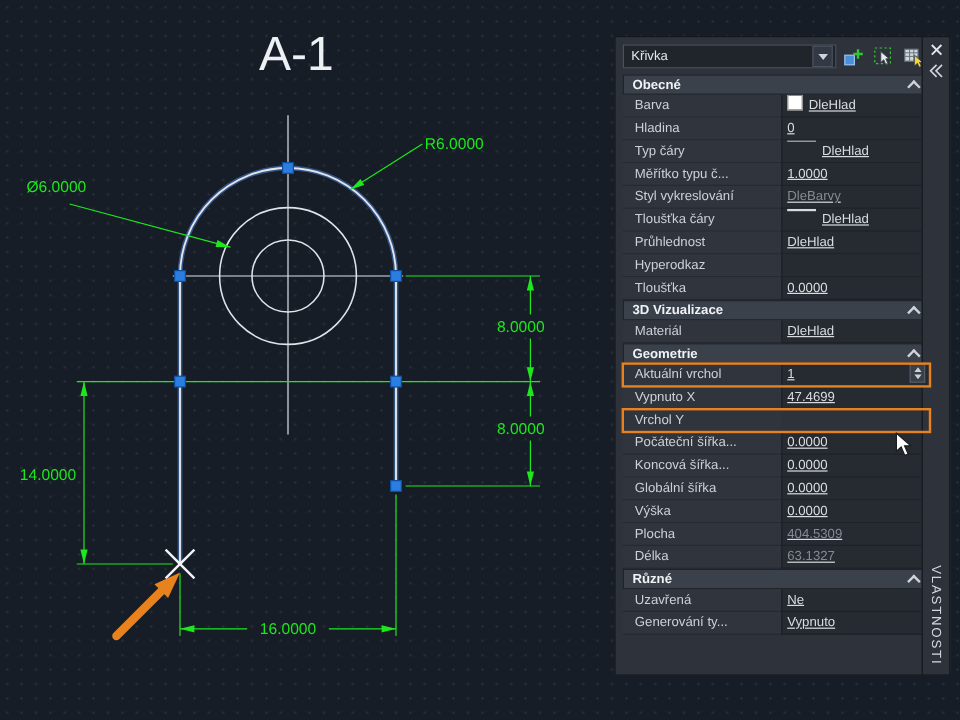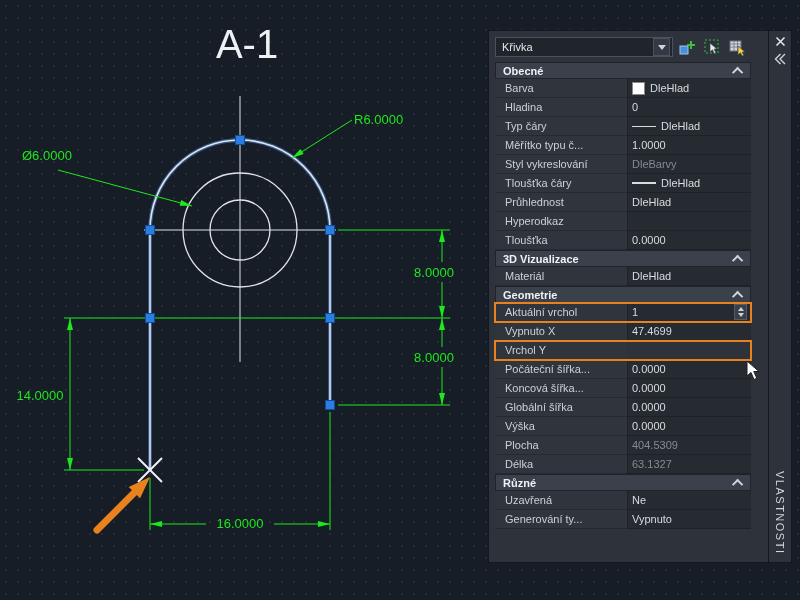--- a/index.html
+++ b/index.html
@@ -15,21 +15,21 @@
   .gl{stroke:var(--dim-green,#1ce81c);stroke-width:1;fill:none;}
   .gf{fill:var(--dim-green,#1ce81c);stroke:none;}
   text.gt{fill:var(--dim-green,#1ce81c);font-size:13px;}
   .wl{stroke:#dfe4ea;fill:none;}
   .glow{stroke:#4a7fd4;stroke-opacity:.55;stroke-width:4;fill:none;}
   .grip{fill:var(--grip-blue,#2a7de1);stroke:#0e4e9d;}
   #title-text{fill:#eef1f4;font-size:40px;}
 
   
   #palette{
-    position:absolute;left:488px;top:30px;width:281px;height:533px;
+    position:absolute;left:512px;top:30px;width:281px;height:533px;
     background:#2d323b;border:1px solid #14171c;box-sizing:border-box;
     padding:5px 6px 6px 6px;color:#d5d9de;font-size:11px;
   }
   .topbar{display:flex;align-items:center;gap:3px;height:22px;margin-bottom:4px;}
   .obj-select{
     width:178px;height:20px;background:#20252c;border:1px solid #4b525d;
     color:#e3e6ea;display:flex;align-items:center;justify-content:space-between;
     padding:0 2px 0 6px;box-sizing:border-box;cursor:default;
   }
   .dd-btn{width:15px;height:16px;background:#323844;border:1px solid #4b525d;
@@ -47,22 +47,22 @@
   .rows-wrap{width:256px;}
   .prow{display:flex;height:19px;position:relative;}
   .plabel{
     width:132px;box-sizing:border-box;background:#30353d;color:#ccd1d7;
     padding-left:10px;line-height:18px;border-bottom:1px solid #262a30;
     white-space:nowrap;overflow:hidden;
   }
   .pvalue{
     flex:1;box-sizing:border-box;background:#262a31;color:#d8dce1;
     padding:0 4px;line-height:18px;border-bottom:1px solid #1e2227;
-    border-left:1px solid #1e2227;display:flex;align-items:center;gap:5px;
-    white-space:nowrap;overflow:hidden;
+    border-left:1px solid #1e2227;display:flex;gap:5px;
+    white-space:nowrap;overflow:hidden;text-decoration:underline;
   }
   .gray{color:#858b93;}
   .swatch{width:11px;height:11px;background:#ffffff;border:1px solid #888;display:inline-block;}
   .line-sample{width:24px;height:0;border-top:1px solid #d8dce1;display:inline-block;}
   .line-sample.thick{border-top-width:2px;}
   .hl{outline:2px solid var(--hl-orange,#e8821e);outline-offset:-1px;z-index:2;}
   .spinner{margin-left:auto;width:11px;height:14px;background:#3a404a;border:1px solid #545b66;
     display:flex;flex-direction:column;align-items:center;justify-content:space-evenly;}
   .sp-up{width:0;height:0;border-left:3px solid transparent;border-right:3px solid transparent;
     border-bottom:4px solid #cfd3d8;}

